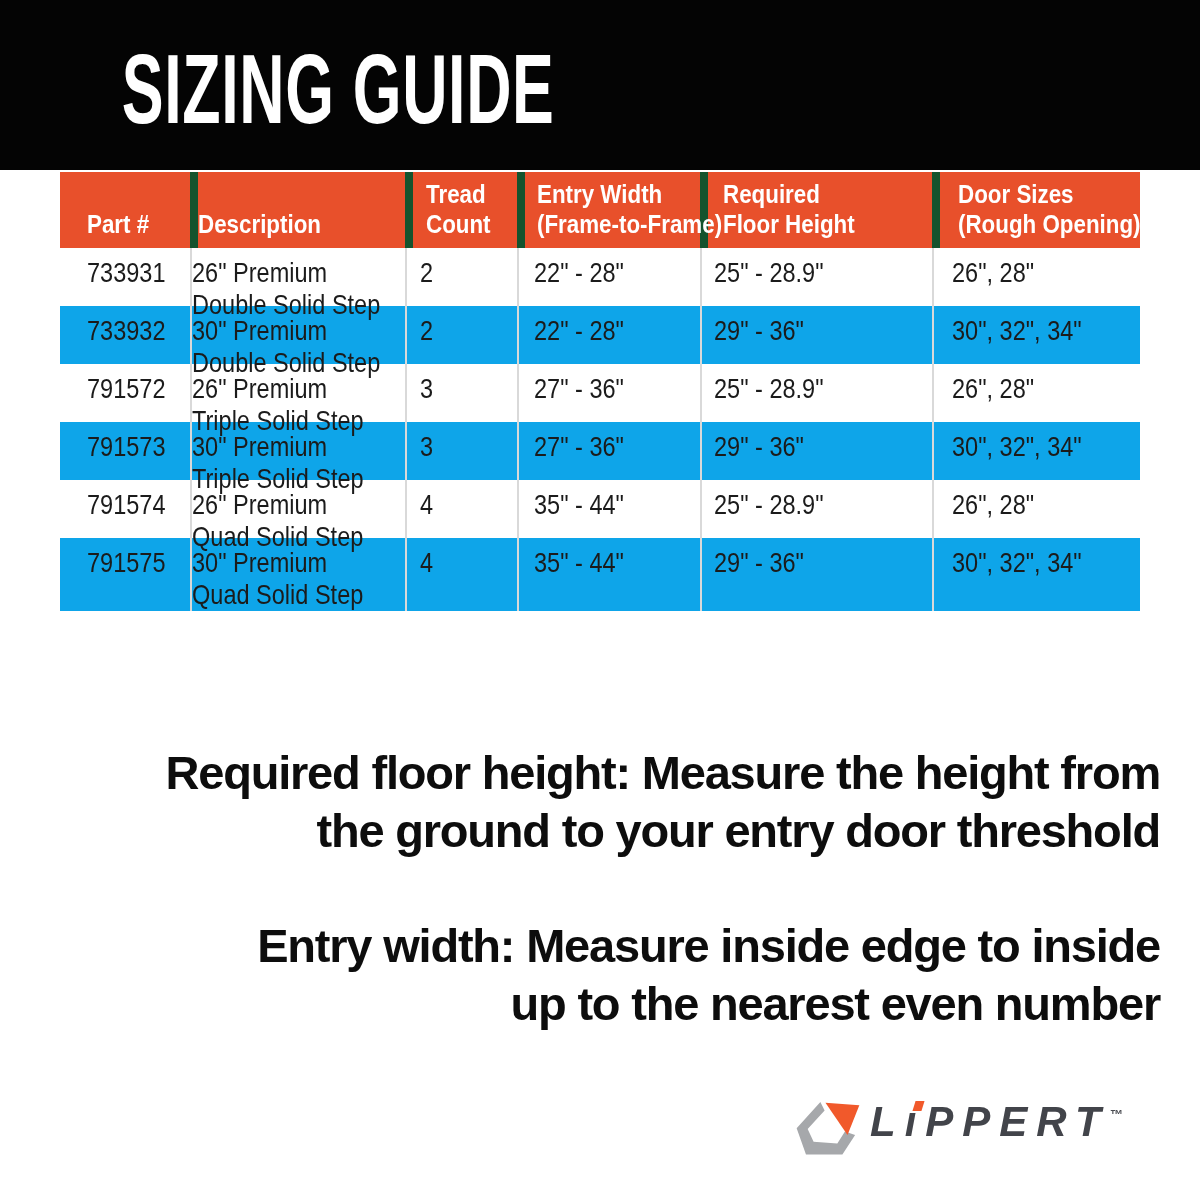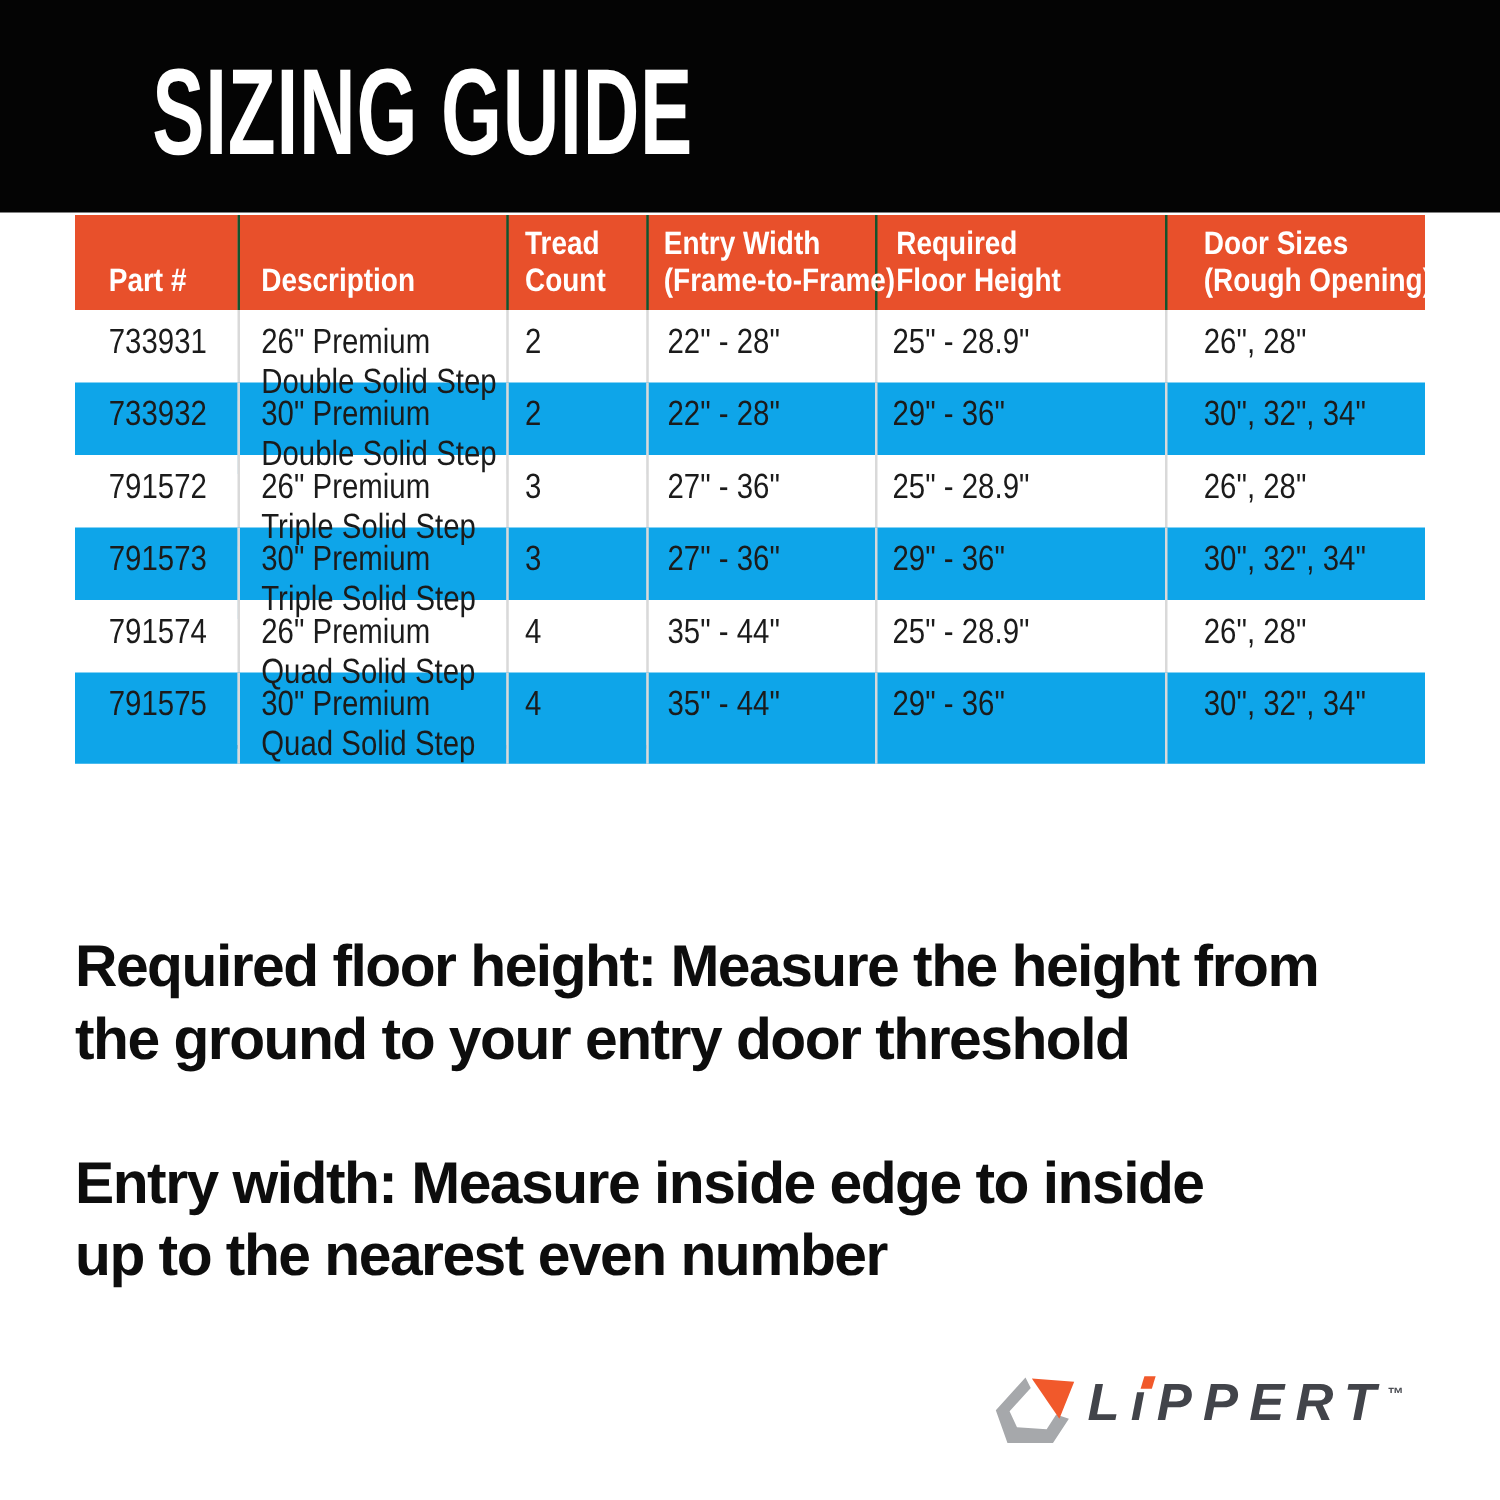--- a/index.html
+++ b/index.html
@@ -56,38 +56,38 @@
     padding-bottom: 9px;
   }
   .th-lines {
     font-size: 26px;
     line-height: 30px;
     font-weight: bold;
     transform: scaleX(0.86);
     transform-origin: 0 100%;
     white-space: nowrap;
   }
-  .th.c2, .th.c3, .th.c4, .th.c5, .th.c6 { border-left: 2px solid #14532d; }
+  .th.c2, .th.c3, .th.c4, .th.c5, .th.c6 { border-left: 8px solid #14532d; }
 
   .td {
     background: #ffffff;
     padding-top: 9px;
     font-size: 28px;
     line-height: 32px;
     color: #1b1b1b;
   }
   .trow.alt .td { background: #0ea5e9; }
   .td.c2, .td.c3, .td.c4, .td.c5, .td.c6 { border-left: 2px solid #D9D9D9; }
 
   .c1 { padding-left: 27px; }
-  .c2 { padding-left: 17px; }
+  .c2 { }
   .c3 { padding-left: 13px; }
   .c4 { padding-left: 15px; }
   .c5 { padding-left: 12px; }
-  .c6 { padding-left: 29px; }
+  .c6 { padding-left: 18px; }
 
   .cond {
     display: inline-block;
     transform: scaleX(0.84);
     transform-origin: 0 0;
     white-space: nowrap;
   }
   .cond div { white-space: nowrap; }
 
   
@@ -95,20 +95,21 @@
     position: absolute;
     left: 60px; top: 744px;
     width: 1100px;
     color: #0d0d0d;
   }
   .note {
     font-size: 47px;
     font-weight: bold;
     line-height: 58px;
     letter-spacing: -1.2px;
+    text-align: right;
   }
   .note + .note { margin-top: 57px; }
 
   
   .logo {
     position: absolute;
     left: 794px; top: 1096px;
     display: flex;
     align-items: center;
     gap: 8px;

